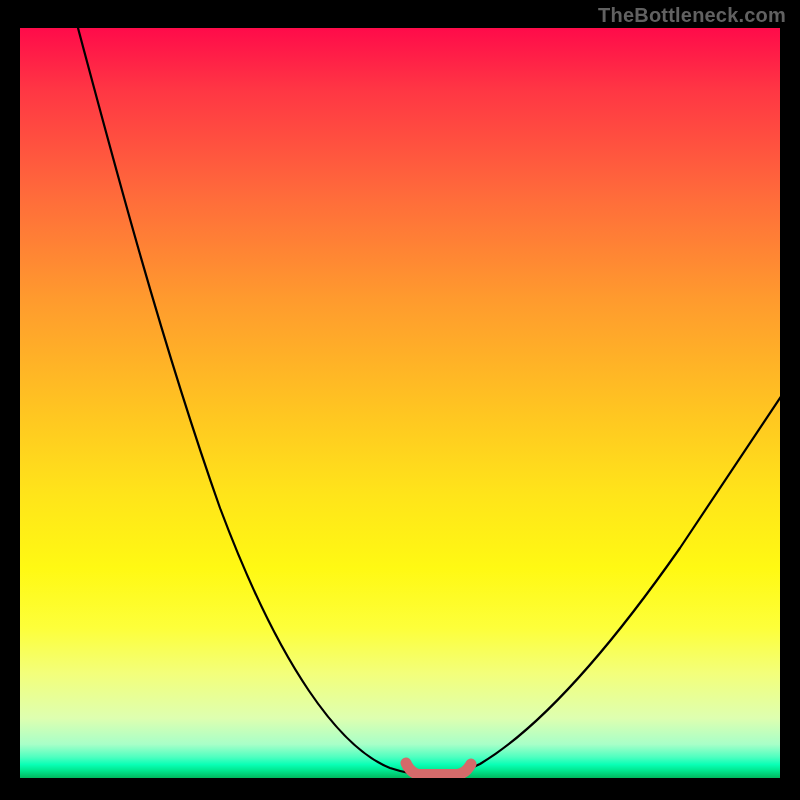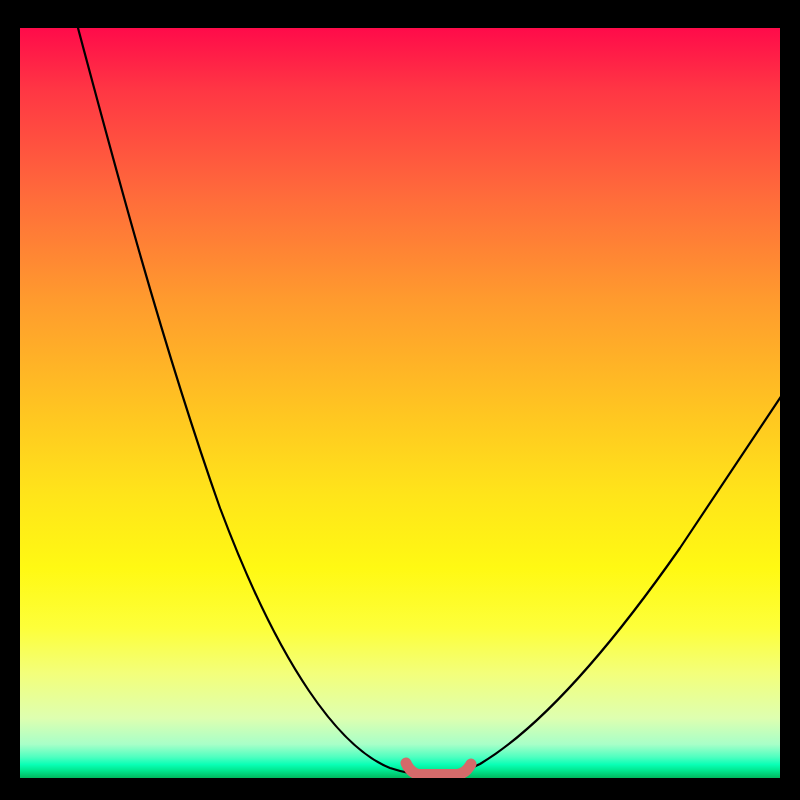--- a/index.html
+++ b/index.html
@@ -59,20 +59,21 @@
     top: 0;
     width: 760px;
     height: 750px;
   }
 </style>
 </head>
 <body>
 
 <div class="frame">
 
+  <div class="watermark">TheBottleneck.com</div>
 
   <div class="plot">
     <svg class="curve" viewBox="0 0 760 750" preserveAspectRatio="none">
       <path d="M 50 -30
                C 90 120, 140 310, 200 480
                C 260 640, 320 720, 370 740
                C 385 745, 398 747.5, 412 747.5
                C 430 747.5, 445 744, 460 736
                C 520 700, 590 620, 660 520
                C 700 460, 740 400, 770 355" fill="none" stroke="#000" stroke-width="2.2" stroke-linecap="round" stroke-linejoin="round"></path>

